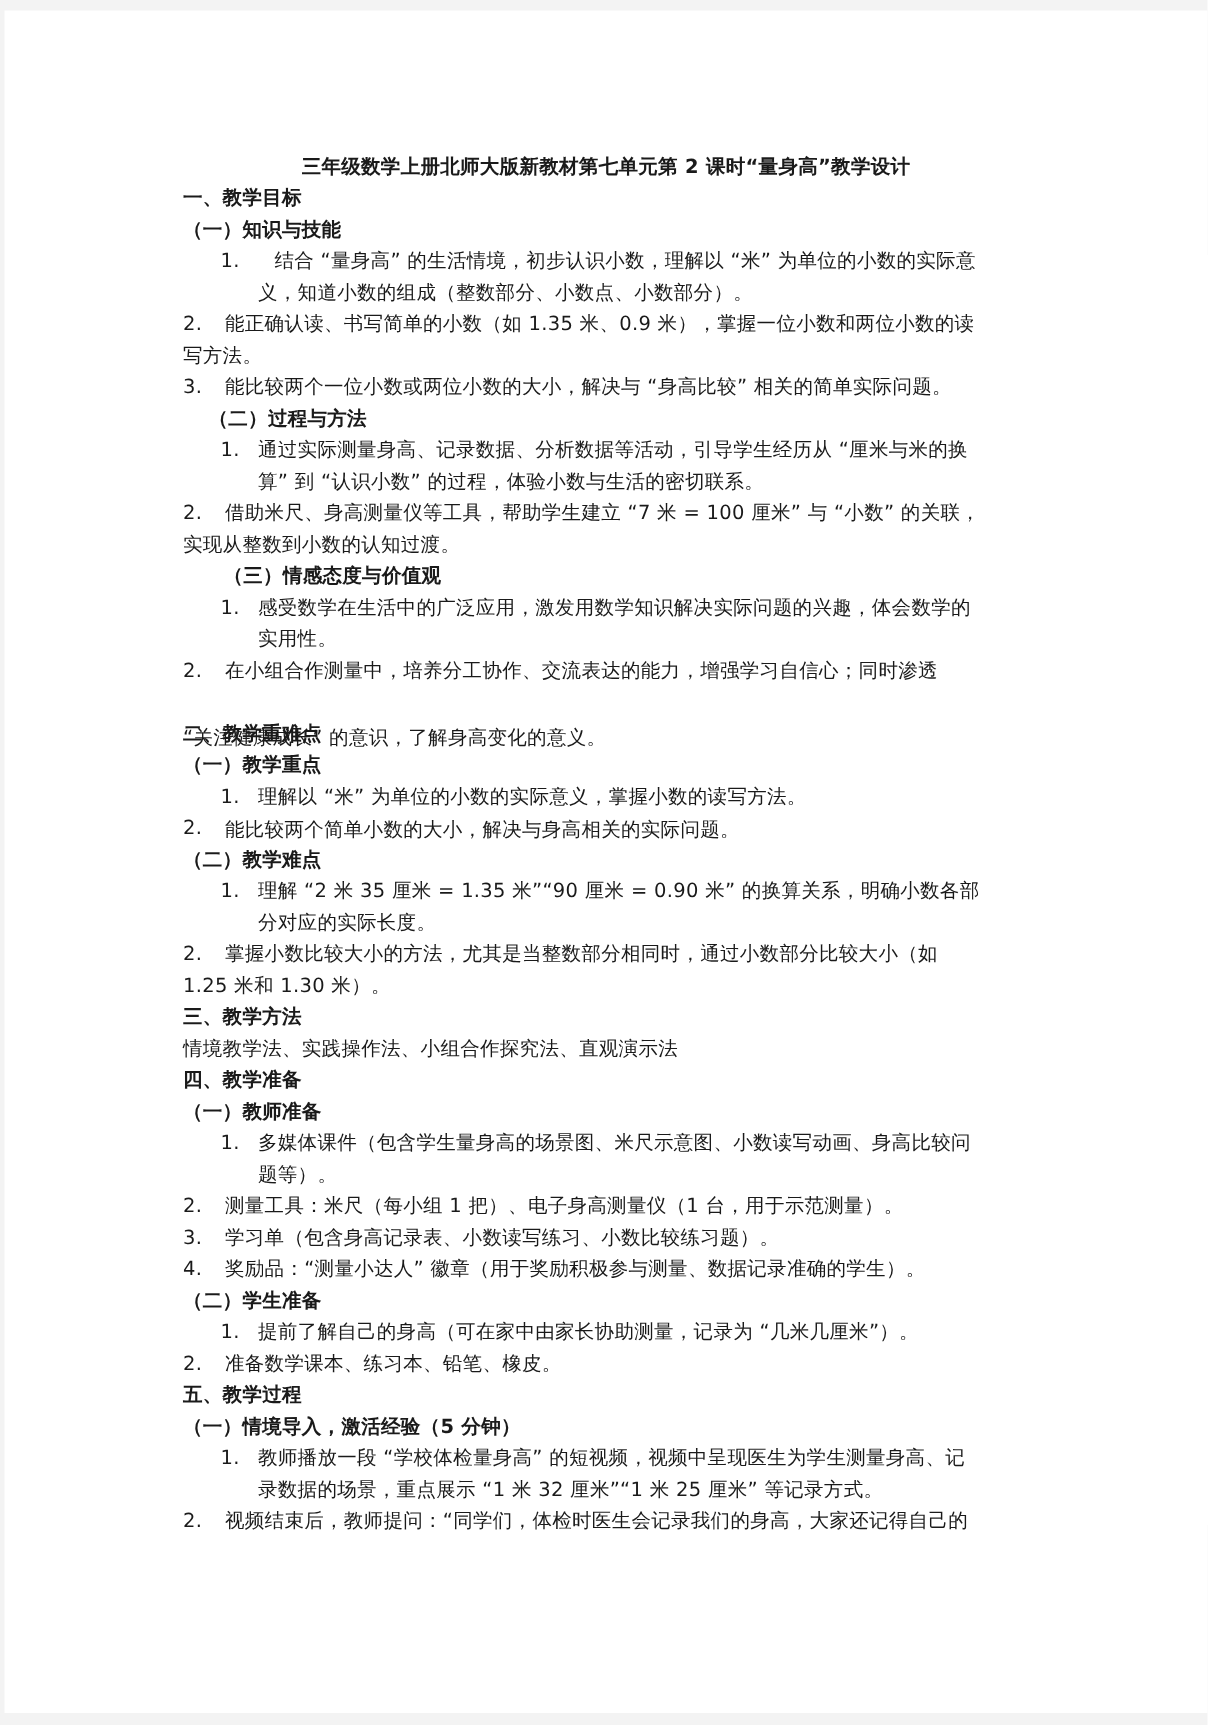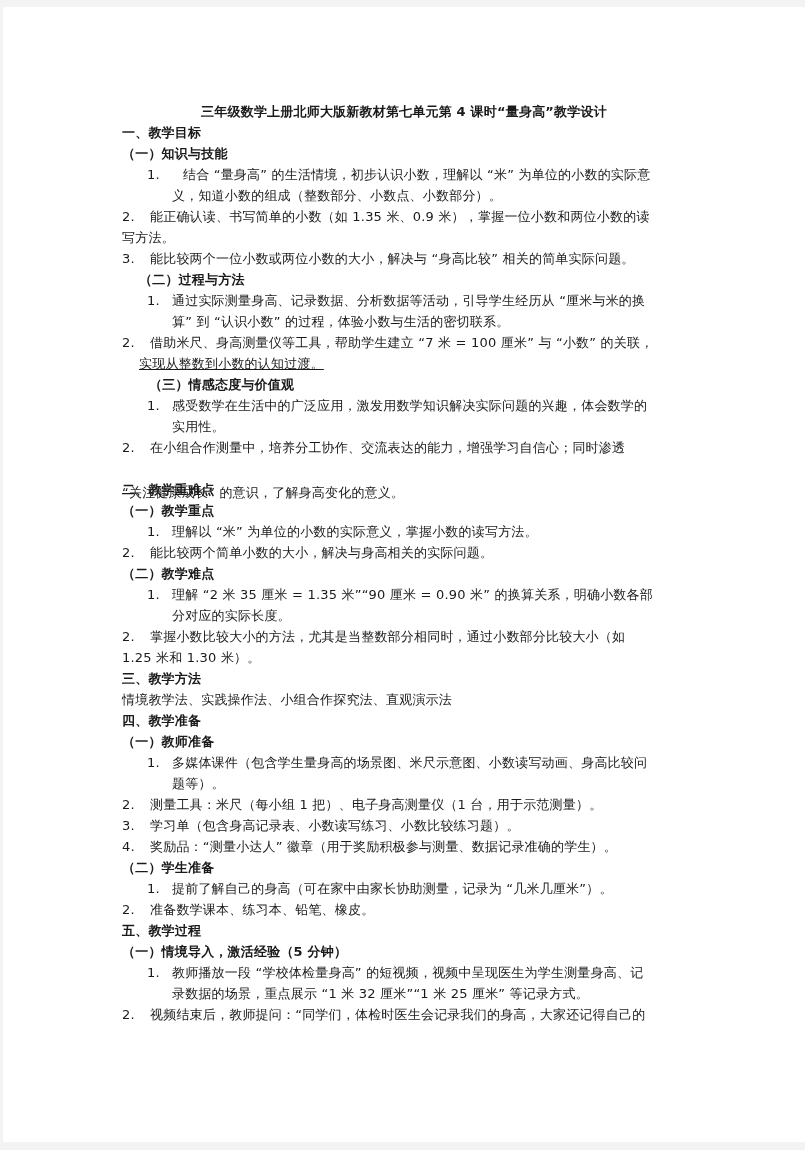--- a/index.html
+++ b/index.html
@@ -35,21 +35,21 @@
   }
   .h1 { font-weight: bold; }
   .h2 { font-weight: bold; }
 </style>
 </head>
 <body>
 
 <div class="page">
   <div class="content">
 
-    <div class="ln title" style="top:94px;">三年级数学上册北师大版新教材第七单元第 4 课时“量身高”教学设计</div>
+    <div class="ln title" style="top:94px;">三年级数学上册北师大版新教材第七单元第 2 课时“量身高”教学设计</div>
 
     <div class="ln h1" style="left:119px; top:115px;">一、教学目标</div>
     <div class="ln h2" style="left:119px; top:136px;">（一）知识与技能</div>
 
     <div>
       <div class="ln" style="left:144px; top:157px;">1.</div>
       <div class="ln" style="left:180px; top:157px;">结合 “量身高” 的生活情境，初步认识小数，理解以 “米” 为单位的小数的实际意</div>
       <div class="ln" style="left:169px; top:178px;">义，知道小数的组成（整数部分、小数点、小数部分）。</div>
     </div>
     <div>
@@ -64,21 +64,21 @@
 
     <div class="ln h2" style="left:136px; top:262px;">（二）过程与方法</div>
     <div>
       <div class="ln" style="left:144px; top:283px;">1.</div>
       <div class="ln" style="left:169px; top:283px;">通过实际测量身高、记录数据、分析数据等活动，引导学生经历从 “厘米与米的换</div>
       <div class="ln" style="left:169px; top:304px;">算” 到 “认识小数” 的过程，体验小数与生活的密切联系。</div>
     </div>
     <div>
       <div class="ln" style="left:119px; top:325px;">2.</div>
       <div class="ln" style="left:147px; top:325px;">借助米尺、身高测量仪等工具，帮助学生建立 “7  米  = 100  厘米” 与 “小数” 的关联，</div>
-      <div class="ln" style="left:136px; top:346px;text-decoration:underline;">实现从整数到小数的认知过渡。</div>
+      <div class="ln" style="left:119px; top:346px;">实现从整数到小数的认知过渡。</div>
     </div>
 
     <div class="ln h2" style="left:119px; top:367px;margin-left:27px;">（三）情感态度与价值观</div>
     <div>
       <div class="ln" style="left:144px; top:388px;">1.</div>
       <div class="ln" style="left:169px; top:388px;">感受数学在生活中的广泛应用，激发用数学知识解决实际问题的兴趣，体会数学的</div>
       <div class="ln" style="left:169px; top:409px;">实用性。</div>
     </div>
     <div>
       <div class="ln" style="left:119px; top:430px;">2.</div>

